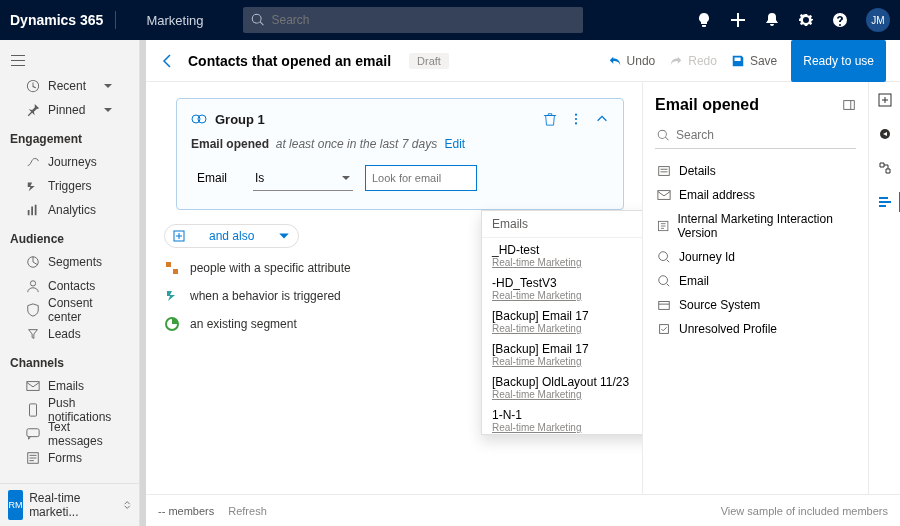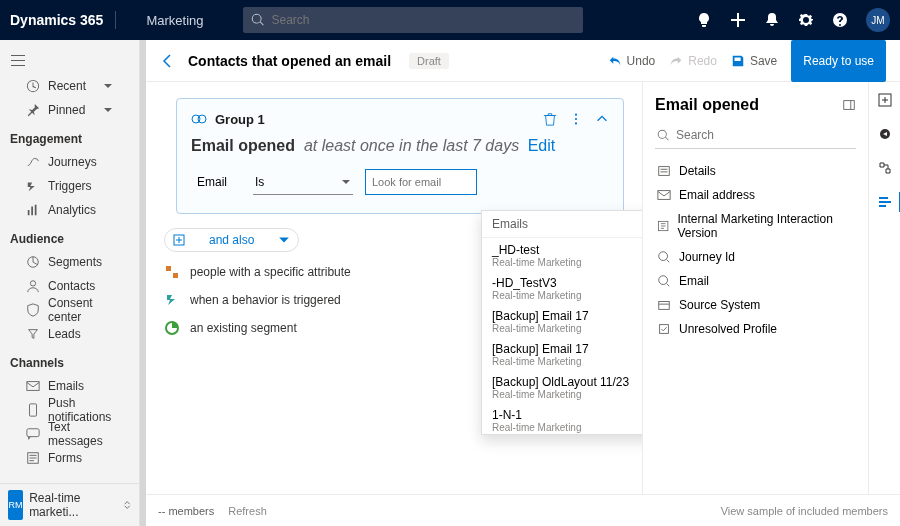--- a/index.html
+++ b/index.html
@@ -52,41 +52,41 @@
 .workspace { flex:1; display:flex; overflow:hidden; }
 
 
 .canvas { flex:1; padding:16px 18px 0; position:relative; overflow:hidden; }
 .group-card { border:1px solid #b3d1ea; border-radius:4px; background:#fafdff; padding:12px 14px 16px;margin-left:12px; }
 .group-head { display:flex; align-items:center; gap:8px; margin-bottom:10px; }
 .group-head .gicon { width:16px; height:16px; fill:#0078d4; }
 .group-head .gtitle { font-weight:600; font-size:13px; color:#1a1a1a; }
 .group-head .gact { margin-left:auto; display:flex; align-items:center; gap:12px; }
 .group-head .gact svg { width:14px; height:14px; fill:#0078d4; cursor:pointer; }
-.group-line { font-size:16px; color:#323130; margin-bottom:10px; }
+.group-line { font-size:12px; color:#323130; margin-bottom:10px; }
 .group-line .muted { color:#666; font-style:italic; }
 .group-line .link { color:#0078d4; cursor:pointer; margin-left:4px; }
 .row-form { display:flex; align-items:center; gap:12px; padding:4px 0 2px 6px; }
 .row-form .lbl { font-size:12px; width:44px; }
 .sel { width:100px; height:26px; border:none; border-bottom:1px solid #8a8886; display:flex; align-items:center; justify-content:space-between; font-size:12px; padding:0 2px; cursor:pointer; }
 .sel svg { width:10px; height:10px; fill:#605e5c; }
 .lookup { width:112px; height:26px; border:1px solid #0078d4; font-size:11px; padding:0 6px; outline:none; }
 
 
 .andalso { margin-top:14px; display:flex; align-items:center; gap:24px; border:1px solid #e1dfdd; border-radius:12px; padding:4px 8px; width:fit-content; font-size:12px; color:#0078d4; cursor:pointer; }
 .andalso svg { width:12px; height:12px; fill:#0078d4; }
 .opt-row { display:flex; align-items:center; gap:10px; margin-top:12px; font-size:12px; color:#323130; cursor:pointer; }
 .opt-row svg { width:16px; height:16px; }
 
 
 .dropdown { position:absolute; left:335px; top:128px; width:200px; background:#fff; border:1px solid #e1dfdd; box-shadow:0 6px 14px rgba(0,0,0,0.14); font-size:12px; max-height:226px; overflow:hidden; }
 .dd-head { padding:6px 10px; color:#605e5c; border-bottom:1px solid #f0eeee; font-size:12px; }
 .dd-body { max-height:196px; overflow-y:auto; }
 .dd-item { padding:5px 10px 3px; cursor:pointer; }
-.dd-item .sub { font-size:10px; color:#8a8886; }
+.dd-item .sub { font-size:10px; color:#8a8886;text-decoration:underline; }
 
 
 .footer { height:32px; border-top:1px solid #edebe9; display:flex; align-items:center; padding:0 12px; font-size:11px; color:#605e5c; }
 .footer .right { margin-left:auto; color:#888; }
 
 
 .rpanel { width:226px; border-left:1px solid #edebe9; background:#fff; padding:14px 12px; font-size:12px; }
 .rp-title { font-size:16px; font-weight:600; margin-bottom:10px; display:flex; align-items:center; }
 .rp-title .ex { margin-left:auto; }
 .rp-title .ex svg { width:14px; height:14px; fill:#605e5c; }

